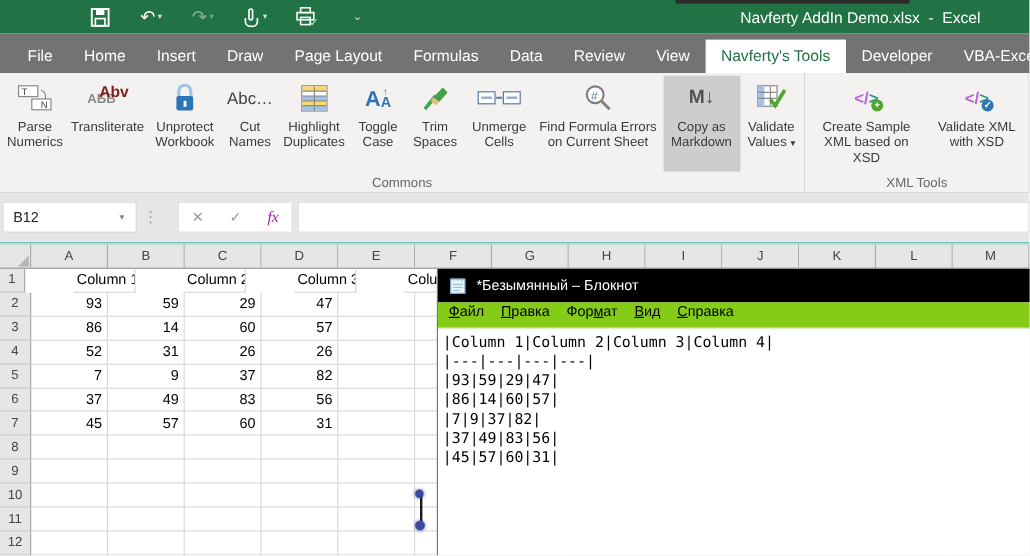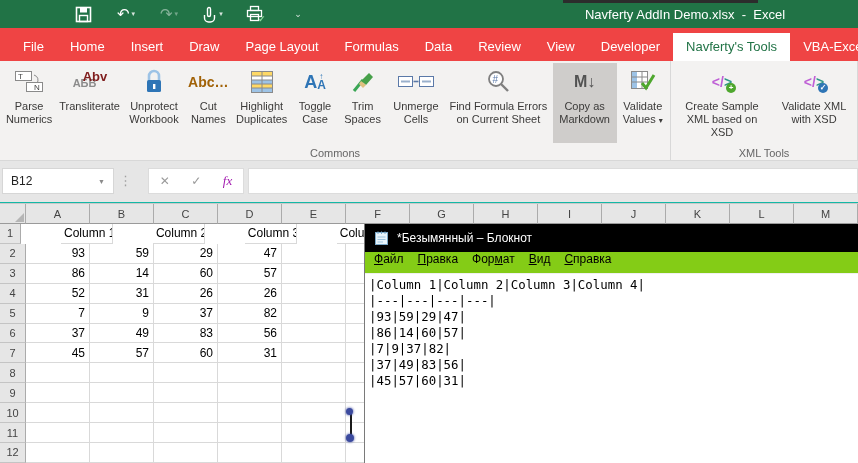--- a/index.html
+++ b/index.html
@@ -6,43 +6,43 @@
   body { font-family: "Liberation Sans", sans-serif; background:#fff; }
   .screen { position:relative; width:858px; height:463px; overflow:hidden; background:#fff; }
 
   
   .titlebar { position:absolute; left:0; top:0; width:858px; height:28px; background:#217346; }
   .topstrip { position:absolute; left:563px; top:0; width:195px; height:3px; background:#2c2c2c; }
   .qat { position:absolute; left:66px; top:0; height:28px; display:flex; align-items:center; gap:9px; color:#fff; }
   .qat .qitem { display:flex; align-items:center; gap:2px; width:34px; justify-content:center; }
   .qcaret { font-size:7px; color:#d7e5dd; }
   .dim { opacity:.45; }
-  .apptitle { position:absolute; left:560px; top:7px; width:250px; text-align:center;
+  .apptitle { position:absolute; left:592px; top:7px; width:250px; text-align:center;
               color:#fff; font-size:13px; white-space:pre; }
 
   
-  .tabsrow { position:absolute; left:0; top:28px; width:858px; height:33px; background:#ef4444;
+  .tabsrow { position:absolute; left:0; top:28px; width:858px; height:33px; background:#737373;
              display:flex; align-items:flex-end; padding-left:10px; }
   .tab { height:28px; line-height:28px; padding:0 13px; color:#fff; font-size:13px; white-space:nowrap; cursor:default; }
   .tab.active { background:#fff; color:#217346; }
   .bulb { position:absolute; right:-6px; top:36px; }
 
   
   .ribbon { position:absolute; left:0; top:61px; width:858px; height:100px; background:#f3f2f1;
             border-bottom:1px solid #d8d8d8; display:flex; }
   .rgroup { position:relative; display:flex; align-items:flex-start; padding:2px 1px 14px 1px;
             border-right:1px solid #d8d8d8; height:99px; }
   .rgroup-label { position:absolute; bottom:1px; left:0; right:0; text-align:center;
                   font-size:11px; color:#666; }
   .rbtn { display:flex; flex-direction:column; align-items:center; padding:3px 2px 0 2px; height:80px; }
   .rbtn.pressed { background:#cfcdcb; }
   .ricon { height:32px; display:flex; align-items:center; justify-content:center; }
   .rlabel { font-size:11px; line-height:13px; text-align:center; color:#3b3a39; margin-top:2px; }
   .caret { font-size:8px; color:#3b3a39; }
-  .icontext-blue { color:#a16207; font-weight:bold; }
+  .icontext-blue { color:#404040; font-weight:normal; }
   .mdown { font-weight:bold; font-size:16px; color:#525252; letter-spacing:0; }
   .xmlglyph { position:relative; font-weight:bold; font-size:14px; }
   .xmlglyph .p1 { color:#bf5fd6; }
   .xmlglyph .p2 { color:#2e9688; }
   .badge { position:absolute; right:-4px; bottom:-3px; width:10px; height:10px; border-radius:50%;
            color:#fff; font-size:8px; line-height:10px; text-align:center; font-weight:bold; }
   .badge.green { background:#4ea72e; }
   .badge.blue { background:#2e75b6; }
   .translit { position:relative; width:34px; height:26px; }
   .translit .cyr { position:absolute; left:0; top:8px; color:#8c8c8c; font-weight:bold; font-size:11px; }
@@ -156,22 +156,22 @@
       </svg>
   <div class="tab">File</div>
       <div class="tab">Home</div>
       <div class="tab">Insert</div>
       <div class="tab">Draw</div>
       <div class="tab">Page Layout</div>
       <div class="tab">Formulas</div>
       <div class="tab">Data</div>
       <div class="tab">Review</div>
       <div class="tab">View</div>
+      <div class="tab active">Navferty's Tools</div>
       <div class="tab">Developer</div>
-      <div class="tab active">Navferty's Tools</div>
       <div class="tab">VBA-Excel</div>
     </div>
 
   <div class="ribbon">
     <div class="rgroup">
       <div class="rbtn">
         <div class="ricon">
           <svg width="32" height="26" viewBox="0 0 32 26">
               <rect x="2.5" y="2.5" width="16" height="9" fill="#fff" stroke="#8a8a8a"></rect>
               <text x="5" y="10" font-size="8" fill="#444">T</text>

